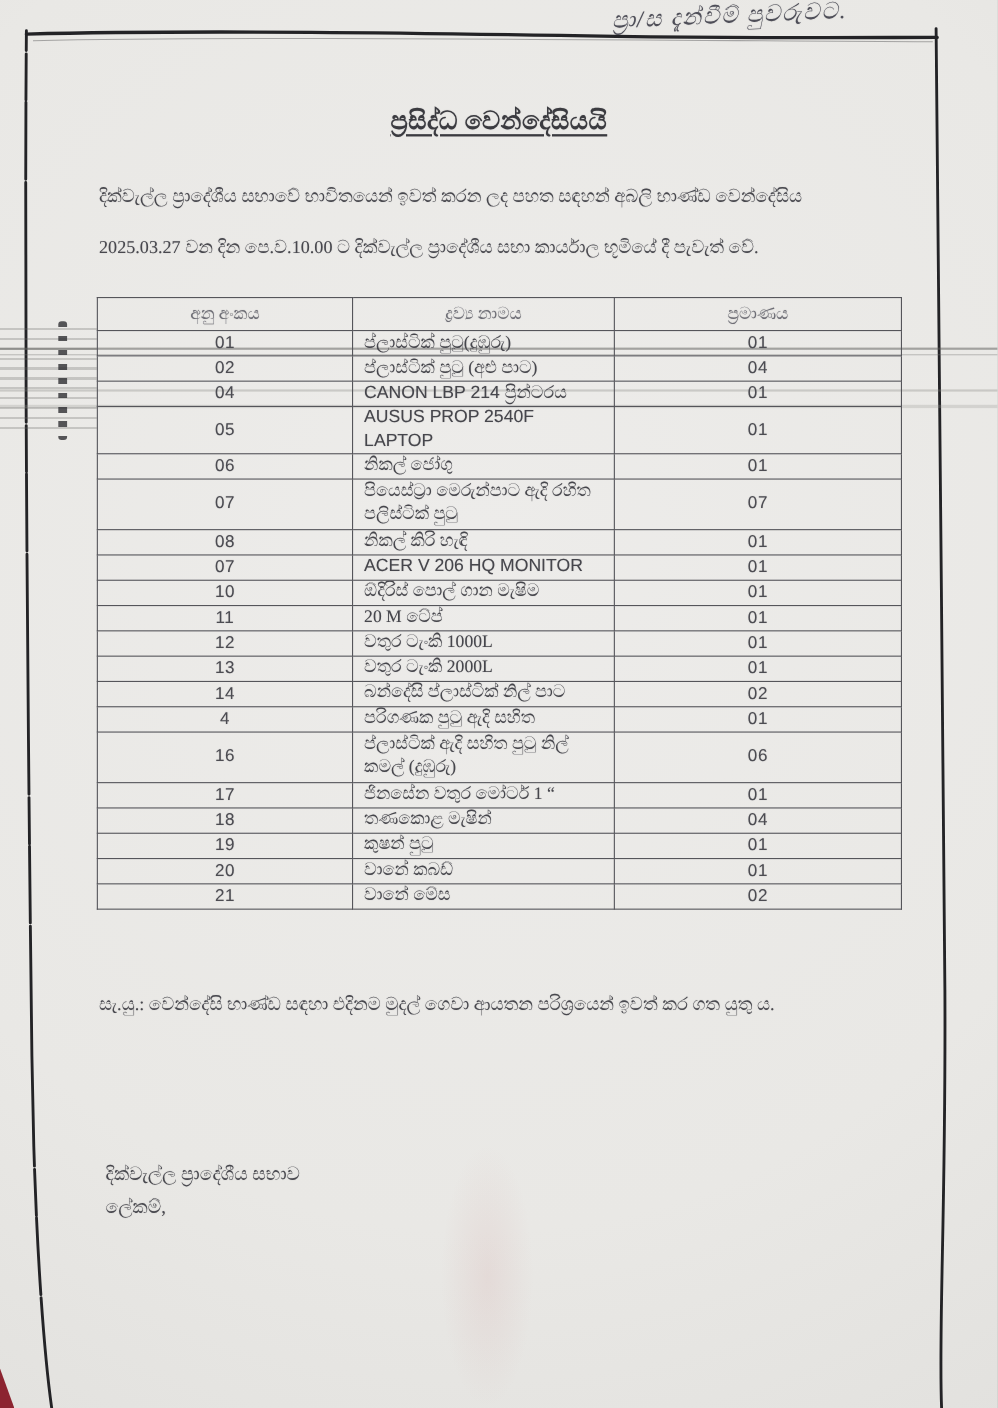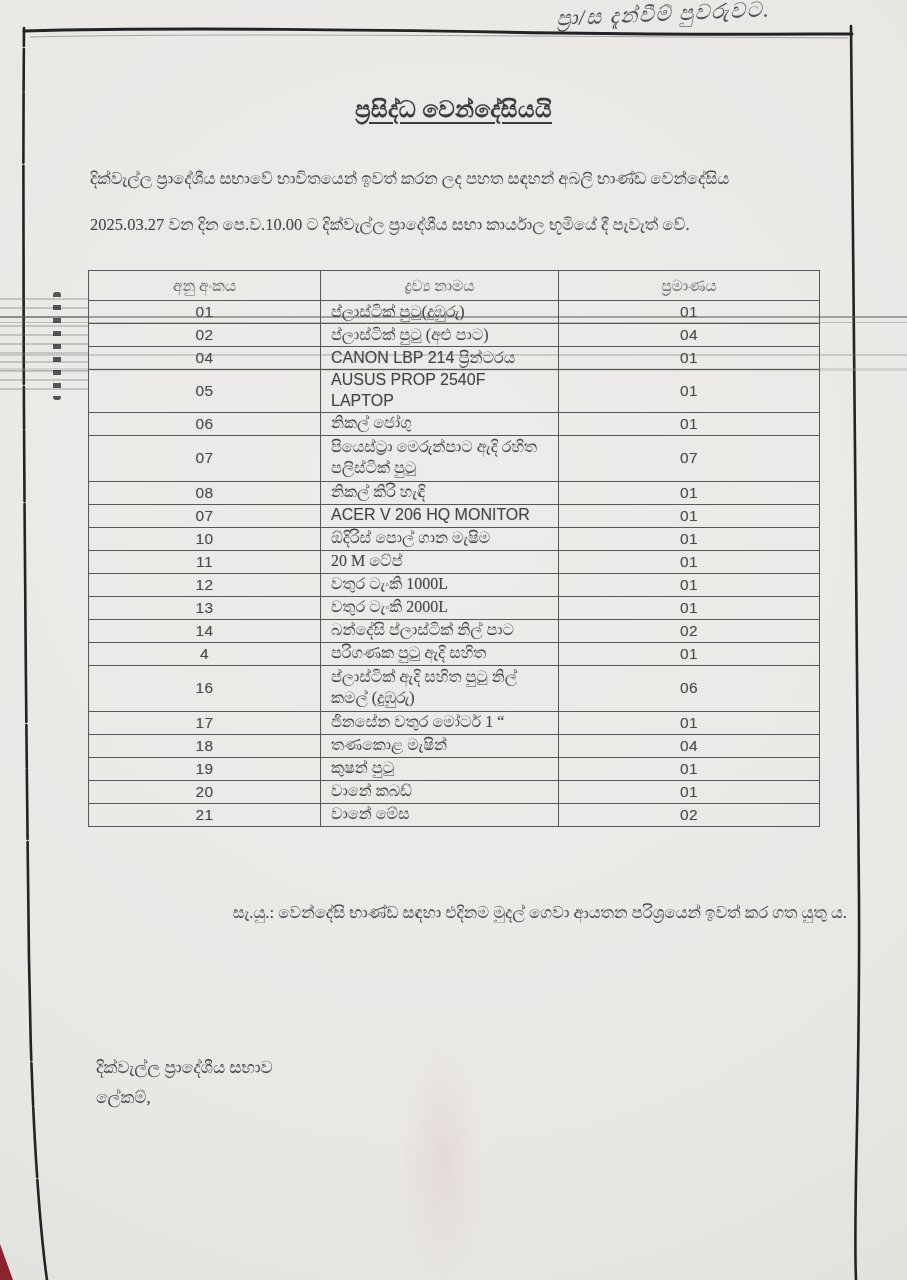--- a/index.html
+++ b/index.html
@@ -63,21 +63,21 @@
   td.col-no, td.col-qty {
     text-align: center;
     font-family: Liberation Sans, sans-serif;
     font-size: 15.5px; letter-spacing: 0.5px; color: #4c4c52;
   }
   td.col-item { text-align: left; line-height: 1.3; font-family: Liberation Serif, serif; }
   td.col-item.latin { font-family: "Liberation Sans", "DejaVu Sans", sans-serif; font-size: 16px; }
   tr.row { height: 23px; }
   tr.row.tall { height: 46px; }
 
-  .note { position: absolute; top: 886px; left: 90px; right: 60px; font-size: 16.5px; color: #48484e; text-align: right; }
+  .note { position: absolute; top: 886px; left: 90px; right: 60px; font-size: 16.5px; color: #48484e; }
 
   .signature { position: absolute; top: 1053px; left: 96px; font-size: 17px; line-height: 1.75; color: #48484e; }
 
   
   .artifact { position: absolute; pointer-events: none; }
   .streak-1 { top: 316px; left: 0; width: 907px; height: 2px; background: rgba(90,90,88,0.5); }
   .streak-2 { top: 322px; left: 0; width: 907px; height: 1px; background: rgba(120,120,118,0.4); }
   .streak-3 { top: 354px; left: 0; width: 907px; height: 2px; background: rgba(130,130,128,0.32); }
   .streak-4 { top: 368px; left: 0; width: 907px; height: 3px; background: rgba(150,150,148,0.28); }
   .streak-band {

